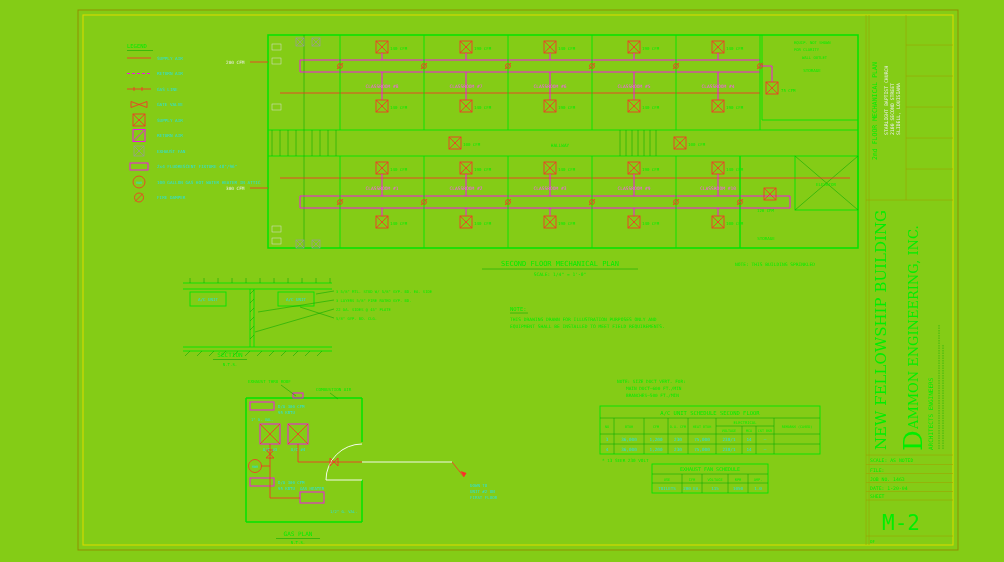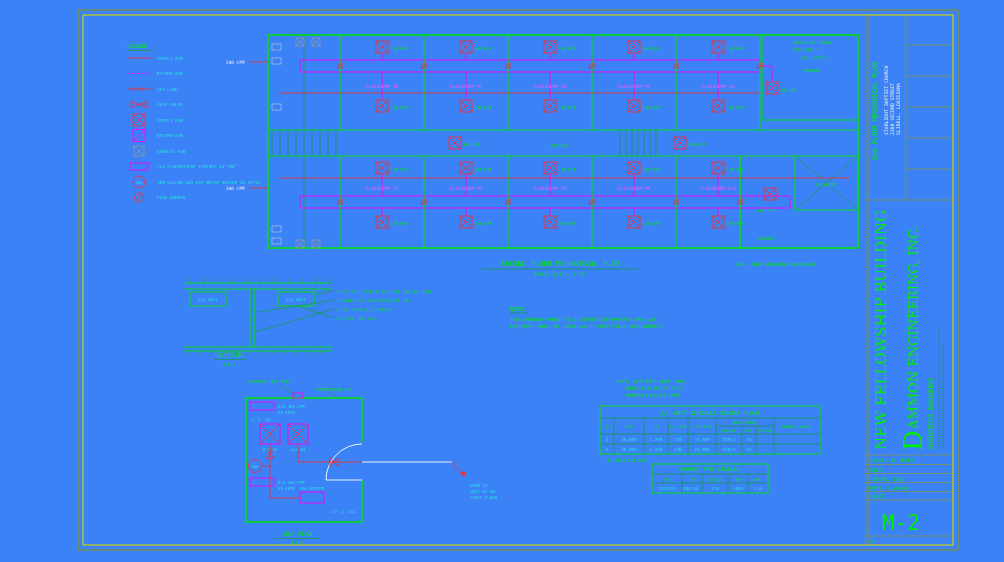--- a/index.html
+++ b/index.html
@@ -1,16 +1,16 @@
 <!DOCTYPE html>
 <html><head>
 <meta charset="utf-8">
 <style>
   html,body{margin:0;padding:0;background:#000;}
-  .wrap{width:1004px;height:562px;background:#3b82f6;position:relative;overflow:hidden;}
+  .wrap{width:1004px;height:562px;background:#84cc16;position:relative;overflow:hidden;}
   svg{display:block;}
   svg text{font-family:"DejaVu Sans Mono",monospace;}
   .serif{font-family:"DejaVu Serif",serif;}
   .g{stroke:#00e400;fill:none;stroke-width:0.9;}
   .gw{stroke:#00e400;fill:none;stroke-width:1.5;}
   .g2{stroke:#00a800;fill:none;stroke-width:0.55;}
   .m{stroke:#ff00ff;fill:none;stroke-width:0.9;}
   .r{stroke:#ff2a2a;fill:none;stroke-width:0.8;}
   .w{stroke:#ffffff;fill:none;stroke-width:0.9;}
   .w2{stroke:#dddddd;fill:none;stroke-width:0.5;}

